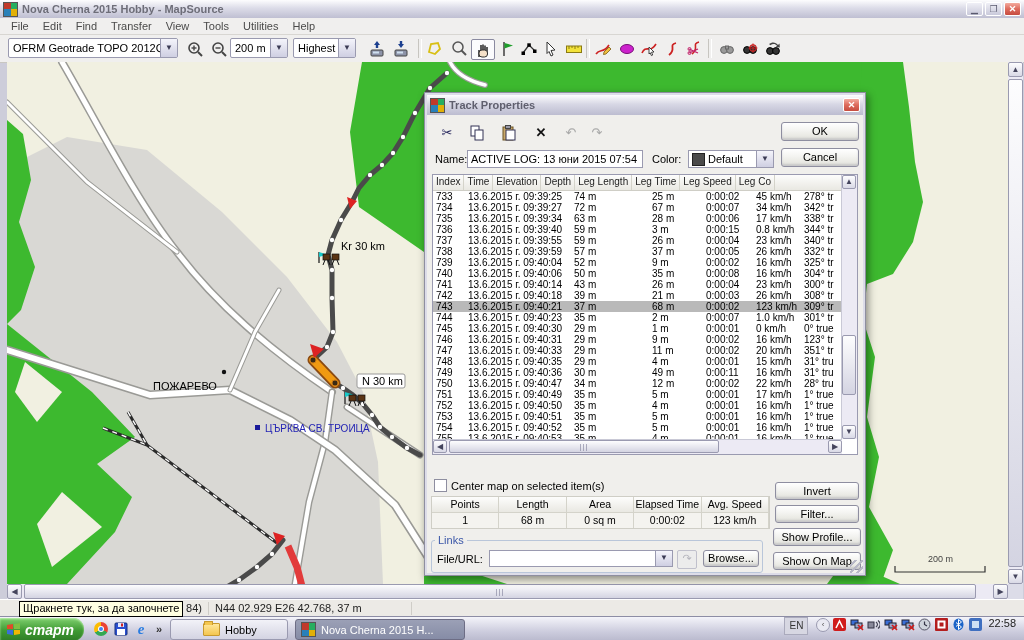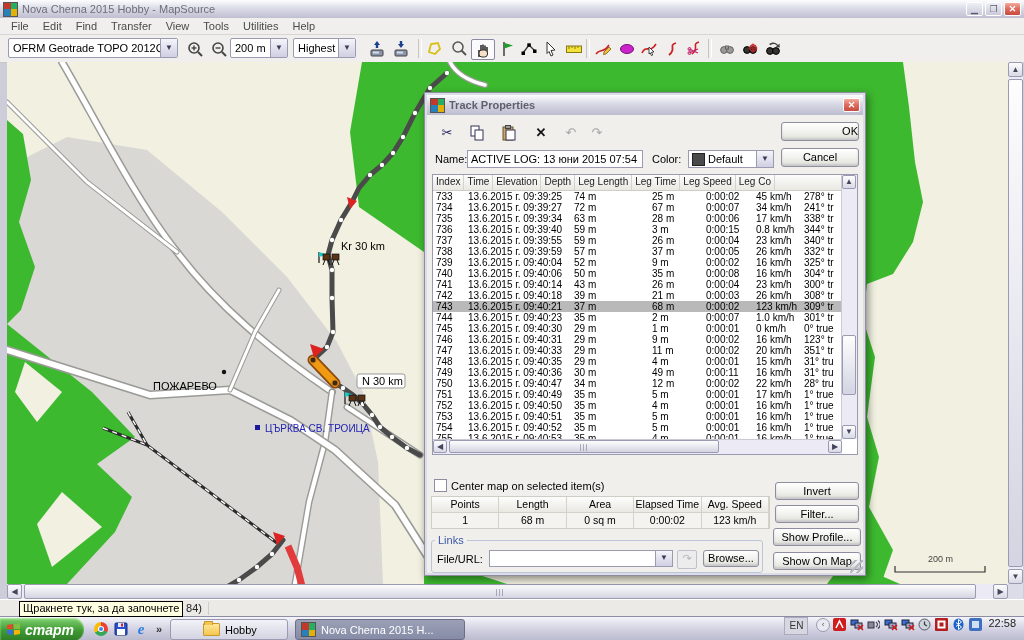--- a/index.html
+++ b/index.html
@@ -4,21 +4,21 @@
 <style>
   html,body{margin:0;padding:0;}
   body{width:1024px;height:640px;position:relative;overflow:hidden;
        font-family:"Liberation Sans",sans-serif;font-size:11px;background:#cdcdda;color:#000;}
   .abs{position:absolute;}
 
   
   #titlebar{left:0;top:0;width:1024px;height:18px;
     background:linear-gradient(180deg,#fdfdfe,#dcdce8 45%,#bfbfd2);
     display:flex;align-items:center;padding:0 3px;box-sizing:border-box;}
-  #titlebar .ttext{font-weight:normal;color:#6e6e79;margin-left:4px;flex:1;white-space:nowrap;overflow:hidden;}
+  #titlebar .ttext{font-weight:bold;color:#6e6e79;margin-left:4px;flex:1;white-space:nowrap;overflow:hidden;}
   .capbtn{width:17px;height:14px;border:1px solid #fff;border-radius:2px;margin-left:2px;
     background:linear-gradient(180deg,#efeff6,#c9c9da);color:#5a5a6e;font-size:9px;line-height:12px;text-align:center;box-sizing:border-box;}
   .capbtn.close{background:linear-gradient(180deg,#f3ab9f,#dd6a5c 50%,#c64c40);color:#fff;font-weight:bold;}
   #menubar{left:0;top:18px;width:1024px;height:17px;background:#f0efee;border-bottom:1px solid #d8d6d2;
     display:flex;align-items:center;padding-left:4px;box-sizing:border-box;color:#4a4a4a;}
   #menubar .mitem{padding:1px 7px;}
   #toolbar{left:0;top:35px;width:1024px;height:27px;background:#f0efee;border-bottom:1px solid #c9c7c2;}
   .combo{position:absolute;top:3px;height:20px;background:#fff;border:1px solid #9a9ab0;border-radius:2px;
     display:flex;align-items:center;box-sizing:border-box;font-size:11px;}
   .combo .cval{flex:1;padding:0 4px;white-space:nowrap;overflow:hidden;}
@@ -424,21 +424,21 @@
     <svg width="16" height="16">
         <rect x="2" y="2" width="10" height="13" fill="#caa96a" stroke="#6a5424"></rect>
         <rect x="4.5" y="0.5" width="5" height="3" fill="#9a9aa8" stroke="#444"></rect>
         <rect x="5" y="5" width="9" height="10" fill="#fff" stroke="#335"></rect>
       </svg>
   </div>
   <div class="icobtn" style="left:104px;font-weight:bold;color:#111;">✕</div>
   <div class="icobtn dis" style="left:134px;">↶</div>
   <div class="icobtn dis" style="left:160px;">↷</div>
 
-  <div class="dbtn" style="left:356px;top:29px;width:78px;height:19px;line-height:17px;text-align:right;">OK</div>
+  <div class="dbtn" style="left:356px;top:29px;width:78px;height:19px;line-height:17px;">OK</div>
   <div class="dbtn" style="left:356px;top:55px;width:78px;height:19px;line-height:17px;">Cancel</div>
 
   <span class="abs" style="left:10px;top:60px;">Name:</span>
   <div id="nameField">ACTIVE LOG: 13 юни 2015 07:54</div>
   <span class="abs" style="left:227px;top:60px;">Color:</span>
   <div id="colorCombo">
     <span class="swatch"></span>
     <span style="flex:1;">Default</span>
     <span class="drop" style="height:16px;line-height:15px;">▼</span>
   </div>
@@ -469,21 +469,21 @@
         </div>
 
         <div class="trow">
           <span class="tc c0">734</span>
           <span class="tc c1">13.6.2015 г. 09:39:27</span>
           <span class="tc c2">72 m</span>
           <span class="tc c3"></span>
           <span class="tc c4">67 m</span>
           <span class="tc c5">0:00:07</span>
           <span class="tc c6">34 km/h</span>
-          <span class="tc c7">241° tr</span>
+          <span class="tc c7">342° tr</span>
         </div>
 
         <div class="trow">
           <span class="tc c0">735</span>
           <span class="tc c1">13.6.2015 г. 09:39:34</span>
           <span class="tc c2">63 m</span>
           <span class="tc c3"></span>
           <span class="tc c4">28 m</span>
           <span class="tc c5">0:00:06</span>
           <span class="tc c6">17 km/h</span>
@@ -770,20 +770,21 @@
   <div class="dbtn" style="left:350px;top:389px;width:84px;height:18px;line-height:16px;">Invert</div>
   <div class="dbtn" style="left:350px;top:412px;width:84px;height:18px;line-height:16px;">Filter...</div>
   <div class="dbtn" style="left:348px;top:435px;width:88px;height:18px;line-height:16px;">Show Profile...</div>
   <div class="dbtn" style="left:348px;top:459px;width:88px;height:18px;line-height:16px;">Show On Map</div>
 
   <div id="resizegrip"></div>
 </div>
 
 <div id="statusbar" class="abs">
   <div class="spanel" style="width:196px;text-align:right;">m' (WGS 84)</div>
+  <div class="spanel" style="width:190px;">N44 02.929 E26 42.768, 37 m</div>
   <div class="spanel" style="flex:1;border-right:none;"></div>
 </div>
 <div id="tooltip" class="abs">Щракнете тук, за да започнете</div>
 
 <div id="taskbar" class="abs">
   <div id="startbtn">
     <svg width="17" height="17" viewBox="0 0 17 17" style="margin:0 3px 0 5px;">
       <path d="M2,4 L8,3 L8,8 L2,8 Z" fill="#e04a2a"></path>
         <path d="M9,3 L15,2 L15,8 L9,8 Z" fill="#7ec043"></path>
       <path d="M2,9 L8,9 L8,14 L2,13 Z" fill="#3a6fd8"></path>

